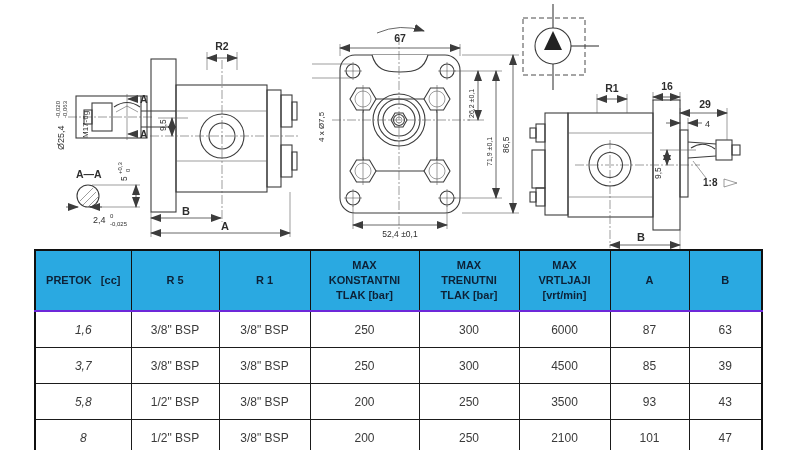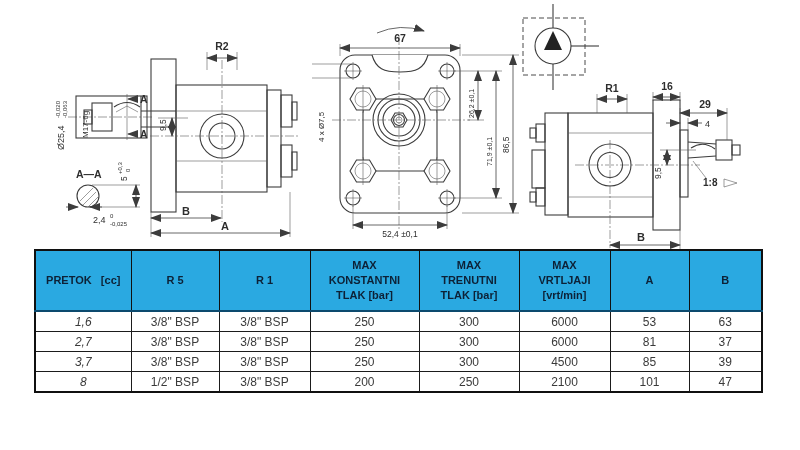--- a/index.html
+++ b/index.html
@@ -14,22 +14,22 @@
   .lbl{font-size:9px;}
   .lblb{font-size:10.5px;font-weight:600;}
   .tol{font-size:6px;}
   
   #spec{position:absolute;left:34px;top:249px;border-collapse:collapse;table-layout:fixed;
         border:2px solid #101010;}
   #spec th{background:#2aa9e1;color:#0d2136;font-size:11px;font-weight:bold;
            border:1px solid #101010;white-space:pre-wrap;line-height:1.35;height:59px;
            text-align:center;vertical-align:middle;padding:0 2px;}
   #spec td{border:1px solid #1b1b1b;font-size:12px;color:#3a3a3a;text-align:center;
-           vertical-align:middle;height:19px;padding:0;line-height:1;}
-  #spec thead th{border-bottom:2px solid #0c4a6e;}
+           vertical-align:middle;height:19px;padding:8px;line-height:1;}
+  #spec thead th{border-bottom:2px solid #6d28d9;}
   #spec td.flow{font-style:italic;}
 </style>
 </head>
 <body>
 
 <div id="stage">
 
 <svg width="800" height="249" viewBox="0 0 800 249">
   <defs>
     <marker id="ar" markerWidth="11" markerHeight="8" refX="10" refY="4" orient="auto-start-reverse" markerUnits="userSpaceOnUse">
@@ -301,42 +301,42 @@
     </tr>
   </thead>
   <tbody>
         <tr>
           <td class="flow">1,6</td>
           <td>3/8" BSP</td>
           <td>3/8" BSP</td>
           <td>250</td>
           <td>300</td>
           <td>6000</td>
-          <td>53</td>
+          <td>87</td>
           <td>63</td>
-        </tr>
-        <tr>
-          <td class="flow">2,7</td>
-          <td>3/8" BSP</td>
-          <td>3/8" BSP</td>
-          <td>250</td>
-          <td>300</td>
-          <td>6000</td>
-          <td>81</td>
-          <td>37</td>
         </tr>
         <tr>
           <td class="flow">3,7</td>
           <td>3/8" BSP</td>
           <td>3/8" BSP</td>
           <td>250</td>
           <td>300</td>
           <td>4500</td>
           <td>85</td>
           <td>39</td>
+        </tr>
+        <tr>
+          <td class="flow">5,8</td>
+          <td>1/2" BSP</td>
+          <td>3/8" BSP</td>
+          <td>200</td>
+          <td>250</td>
+          <td>3500</td>
+          <td>93</td>
+          <td>43</td>
         </tr>
         <tr>
           <td class="flow">8</td>
           <td>1/2" BSP</td>
           <td>3/8" BSP</td>
           <td>200</td>
           <td>250</td>
           <td>2100</td>
           <td>101</td>
           <td>47</td>

